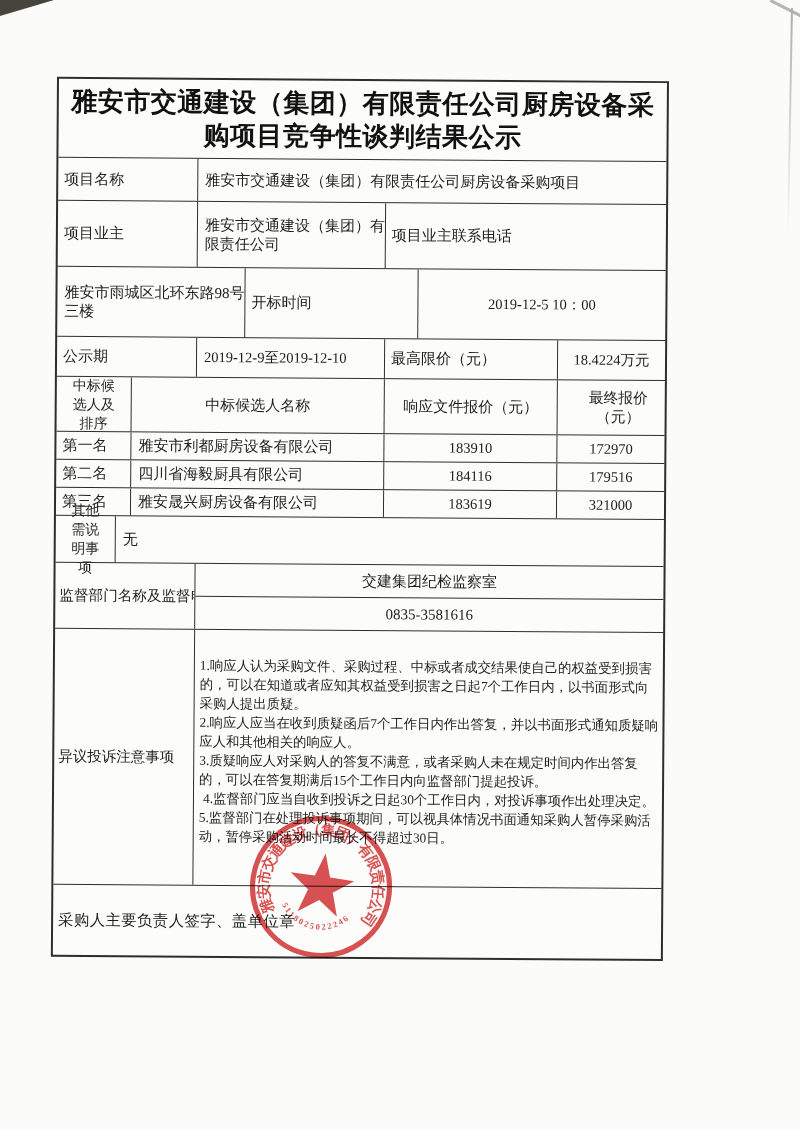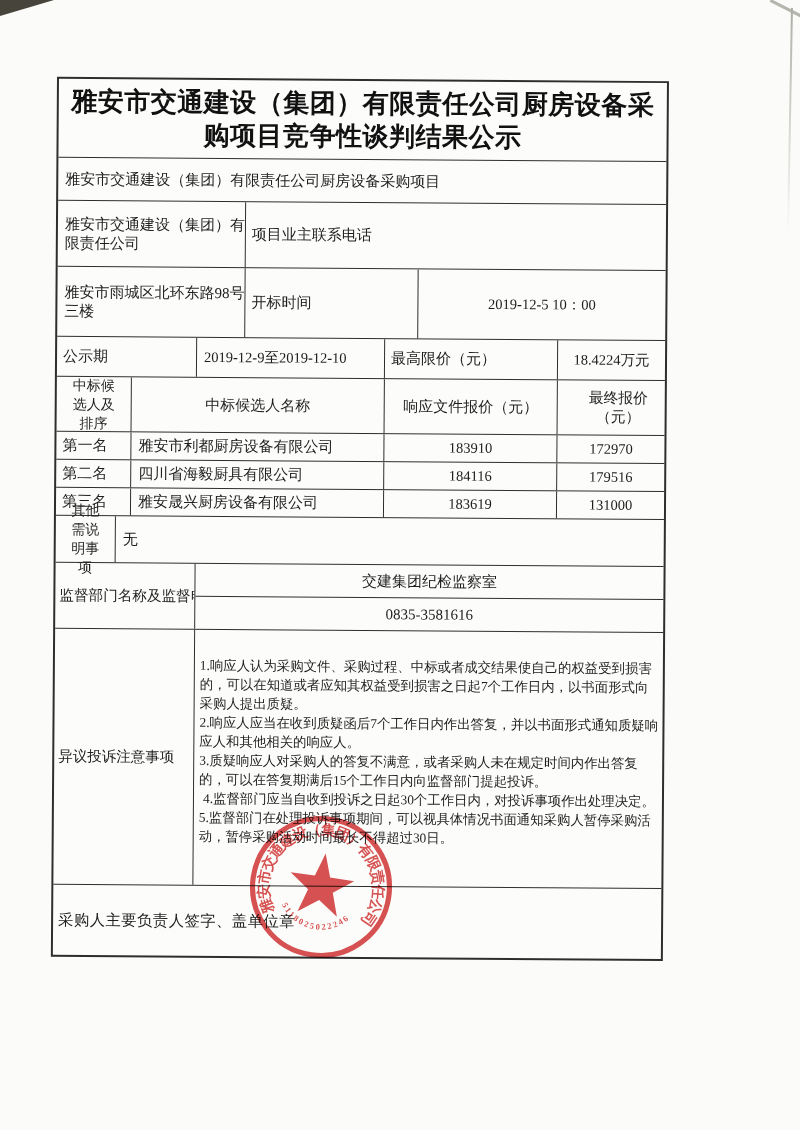--- a/index.html
+++ b/index.html
@@ -75,24 +75,26 @@
 <div class="edge-diag"></div>
 <div class="edge-vert"></div>
 
 <div class="doc">
 
   <div class="row title-row">
     <div class="title">雅安市交通建设（集团）有限责任公司厨房设备采购项目竞争性谈判结果公示</div>
   </div>
 
   <div class="row h43">
+    <div class="c w140 lab">项目名称</div>
     <div class="c wrest val">雅安市交通建设（集团）有限责任公司厨房设备采购项目</div>
   </div>
 
   <div class="row h66">
+    <div class="c w140 lab">项目业主</div>
     <div class="c w188 val">雅安市交通建设（集团）有限责任公司</div>
     <div class="c w173 lab">项目业主联系电话</div>
   </div>
 
   <div class="row h70">
     <div class="c w188 val">雅安市雨城区北环东路98号三楼</div>
     <div class="c w173 lab">开标时间</div>
     <div class="c wrest ctr num" style="padding:0 0;">2019-12-5 10：00</div>
   </div>
 
@@ -121,21 +123,21 @@
     <div class="c w75 lab">第二名</div>
     <div class="c w253 val">四川省海毅厨具有限公司</div>
     <div class="c w173 ctr num">184116</div>
     <div class="c wrest ctr num">179516</div>
   </div>
 
   <div class="row h28">
     <div class="c w75 lab">第三名</div>
     <div class="c w253 val">雅安晟兴厨房设备有限公司</div>
     <div class="c w173 ctr num">183619</div>
-    <div class="c wrest ctr num">131000</div>
+    <div class="c wrest ctr num">321000</div>
   </div>
 
   <div class="row h47">
     <div class="c w63 ctr small2">其他需说明事项</div>
     <div class="c wrest val">无</div>
   </div>
 
   <div class="row h66">
     <div class="c w140 cliplab">监督部门名称及监督电话</div>
     <div class="subcol">

